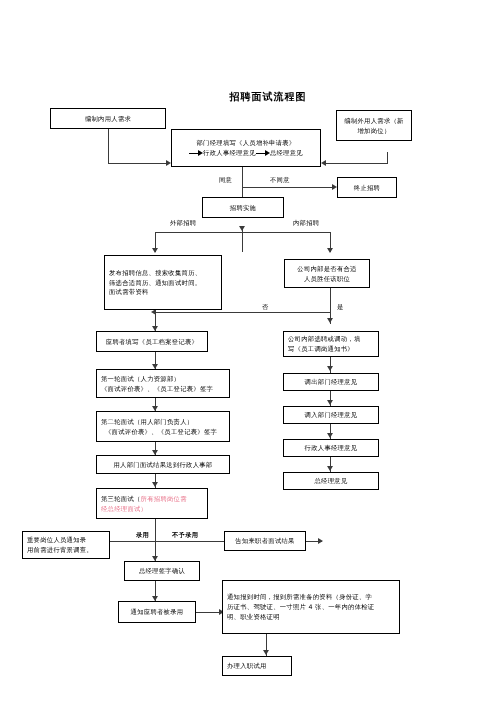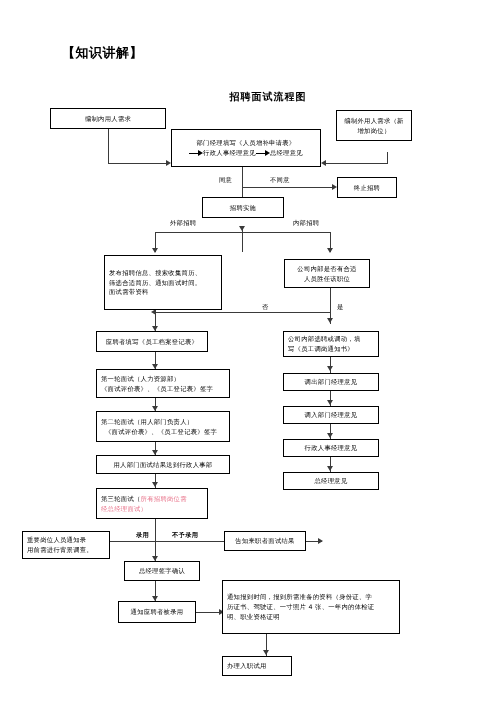--- a/index.html
+++ b/index.html
@@ -92,21 +92,20 @@
   .inline-arrow::after {
     content: ""; position: absolute; left: 9px; top: 0px; width: 0; height: 0;
     border-top: 3px solid transparent; border-bottom: 3px solid transparent; border-left: 5px solid #000;
   }
 </style>
 </head>
 <body>
 
 <div id="page">
 
-  <div class="hdr" id="section-label">【知识讲解】</div>
   <div class="hdr" id="chart-title">招聘面试流程图</div>
 
   <div class="ln-v" style="left:108px; top:128px; height:36px;"></div>
   <div class="ln-h" style="left:108px; top:163px; width:60px;"></div>
   <div class="arw right" style="left:166px; top:159.5px;"></div>
 
   <div class="ln-v" style="left:387px; top:152px; height:12px;"></div>
   <div class="ln-h" style="left:326px; top:163px; width:62px;"></div>
   <div class="arw left" style="left:321px; top:159.5px;"></div>
 

